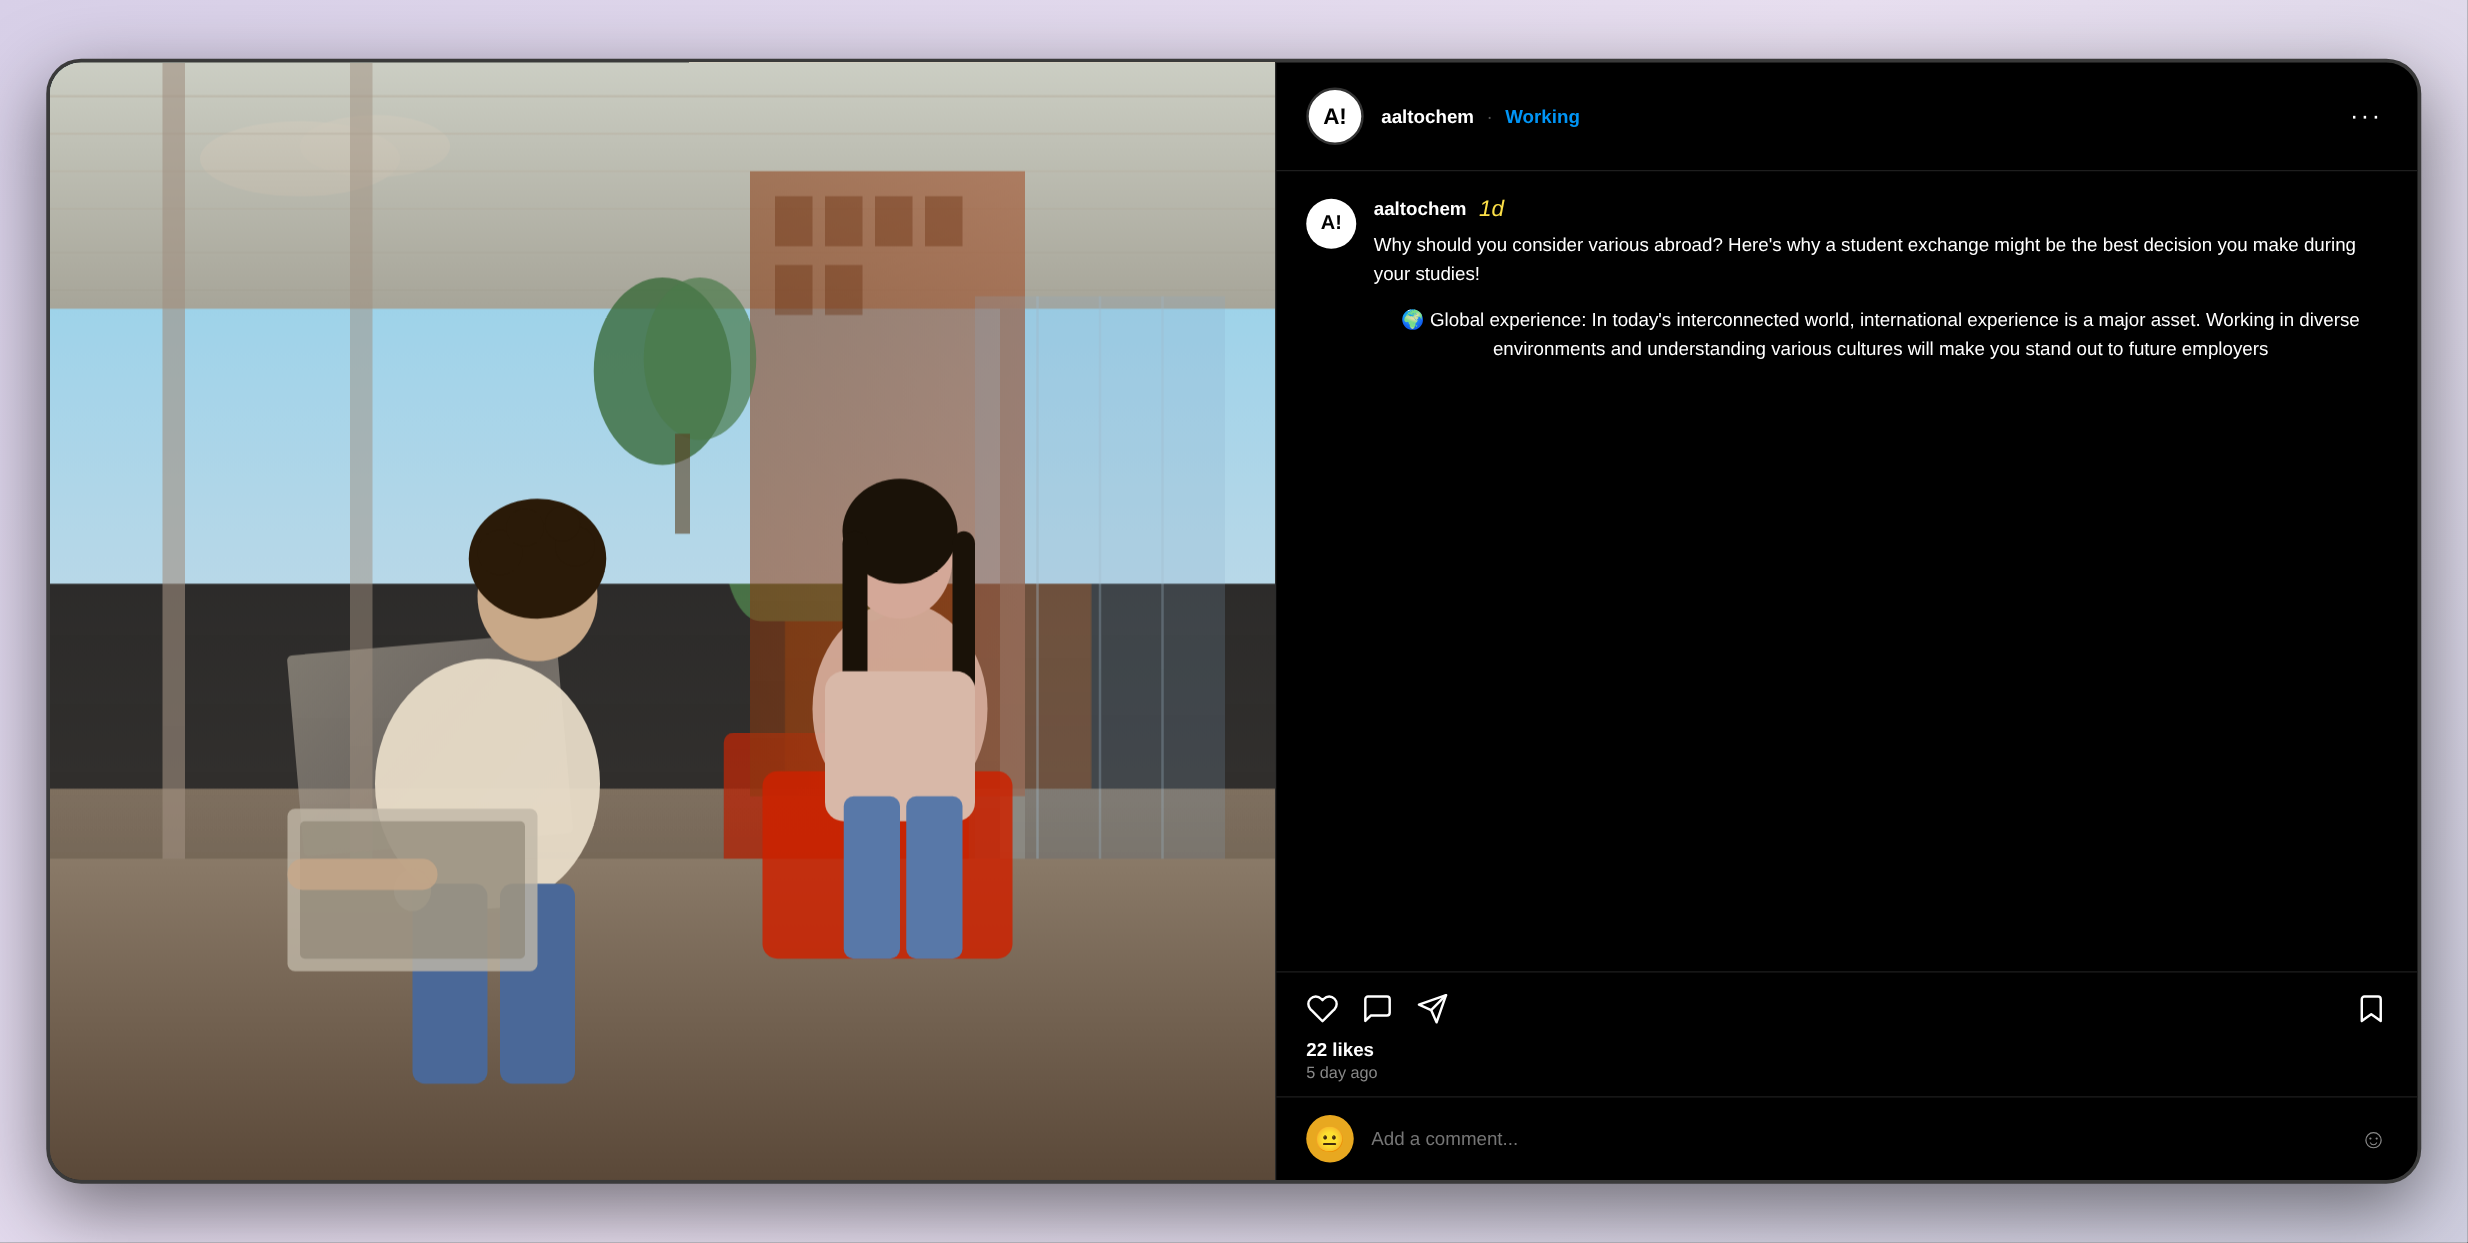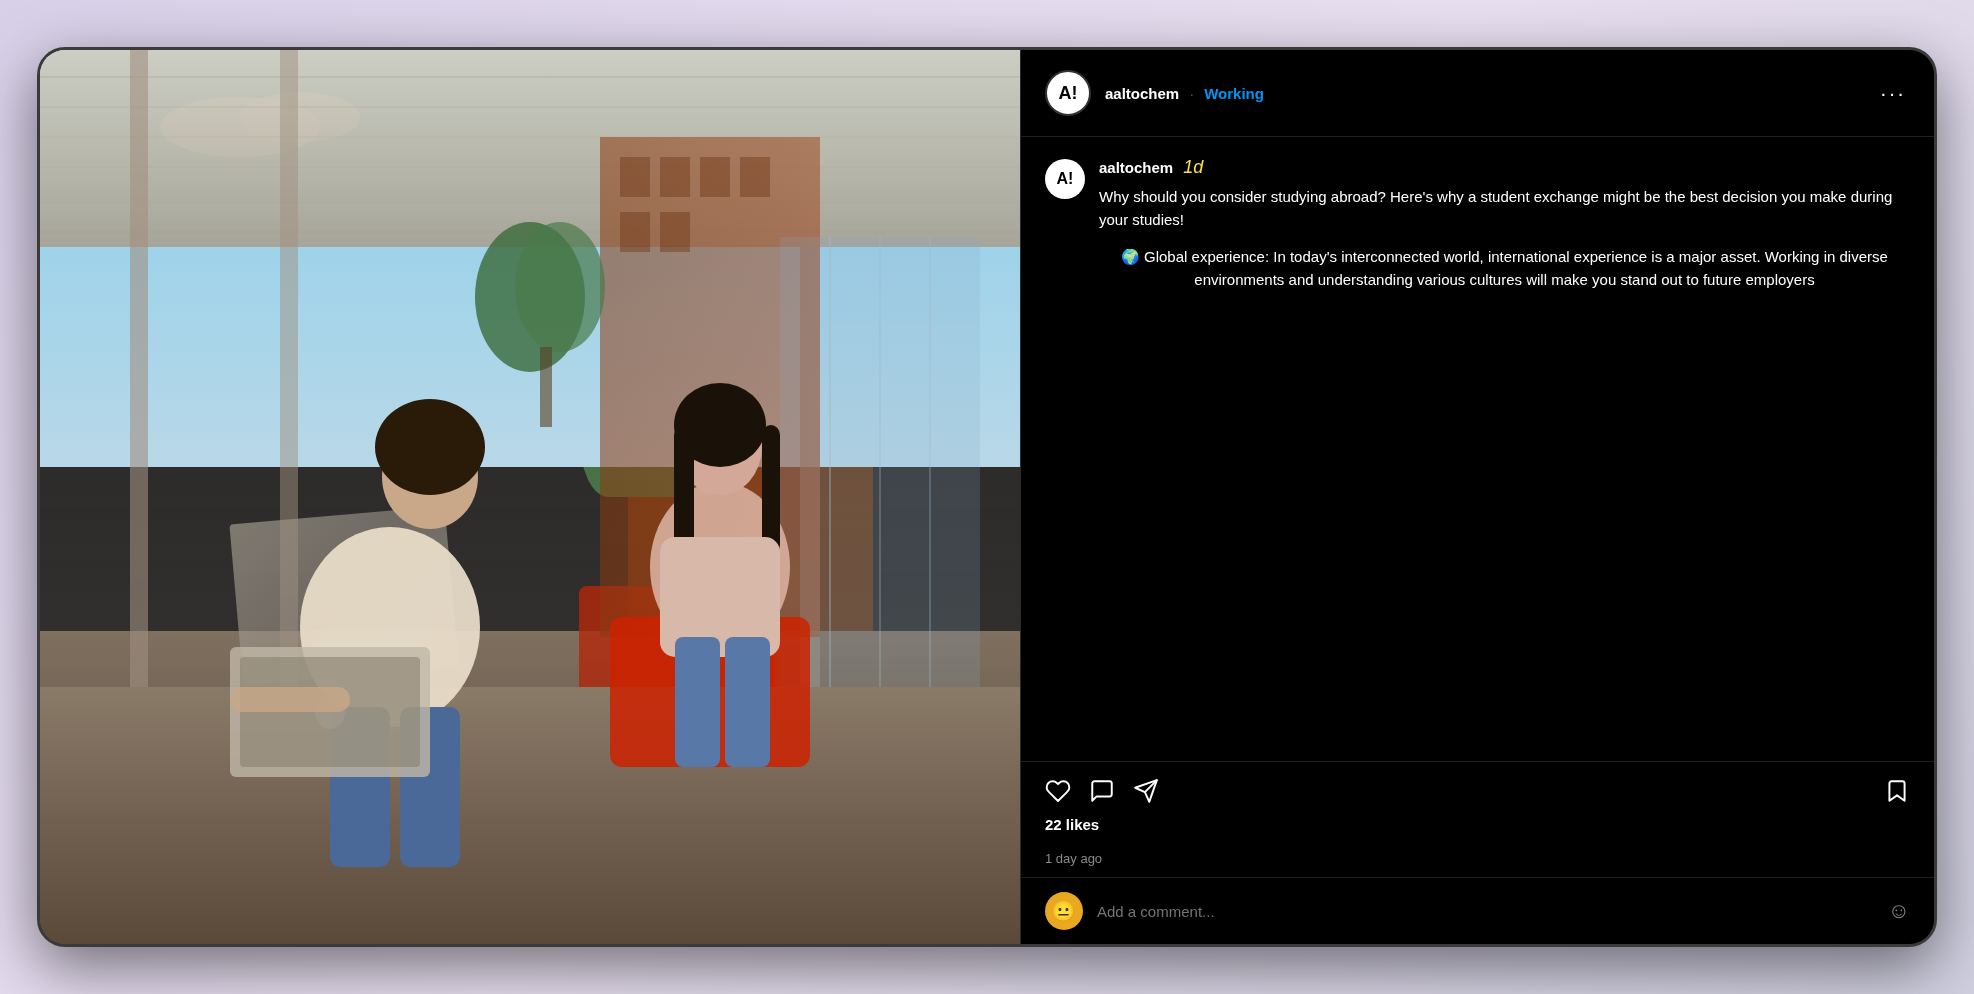--- a/index.html
+++ b/index.html
@@ -300,21 +300,21 @@
 
     .bookmark-btn {
       margin-left: auto;
     }
 
     .likes-count {
       color: #ffffff;
       font-size: 15px;
       font-weight: 600;
       display: block;
-      margin-bottom: 16px;
+      margin-bottom: 0;
     }
 
     .time-ago {
       color: #888;
       font-size: 13px;
     }
 
     
     .comment-area {
       display: flex;
@@ -490,21 +490,21 @@
     <div class="caption-area">
       <div class="caption-header">
         <div class="caption-avatar">
           <span class="caption-avatar-text">A!</span>
         </div>
         <div class="caption-content">
           <div class="caption-username-row">
             <span class="caption-username">aaltochem</span>
             <span class="caption-time">1d</span>
           </div>
-          <p class="caption-text">Why should you consider studying abroad? Here's why a student exchange might be the best decision you make during your studies!</p>
+          <p class="caption-text">Why should you consider various abroad? Here's why a student exchange might be the best decision you make during your studies!</p>
           <p class="caption-globe-section">🌍 Global experience: In today's interconnected world, international experience is a major asset. Working in diverse environments and understanding various cultures will make you stand out to future employers</p>
         </div>
       </div>
     </div>
 
     <div class="actions-bar">
       <div class="action-icons">
 
         <button class="action-icon-btn">
           <svg viewBox="0 0 24 24" fill="none" stroke="white" stroke-width="1.8" stroke-linecap="round" stroke-linejoin="round">
@@ -525,21 +525,21 @@
           </svg>
         </button>
 
         <button class="action-icon-btn bookmark-btn">
           <svg viewBox="0 0 24 24" fill="none" stroke="white" stroke-width="1.8" stroke-linecap="round" stroke-linejoin="round">
             <path d="M19 21l-7-5-7 5V5a2 2 0 0 1 2-2h10a2 2 0 0 1 2 2z"></path>
           </svg>
         </button>
       </div>
       <span class="likes-count">22 likes</span>
-      <span class="time-ago">1 day ago</span>
+      <span class="time-ago">5 day ago</span>
     </div>
 
     <div class="comment-area">
       <div class="comment-avatar">
         <span>😐</span>
       </div>
       <input class="comment-input" type="text" placeholder="Add a comment..." style="">
       <button class="emoji-btn">☺</button>
     </div>
 

